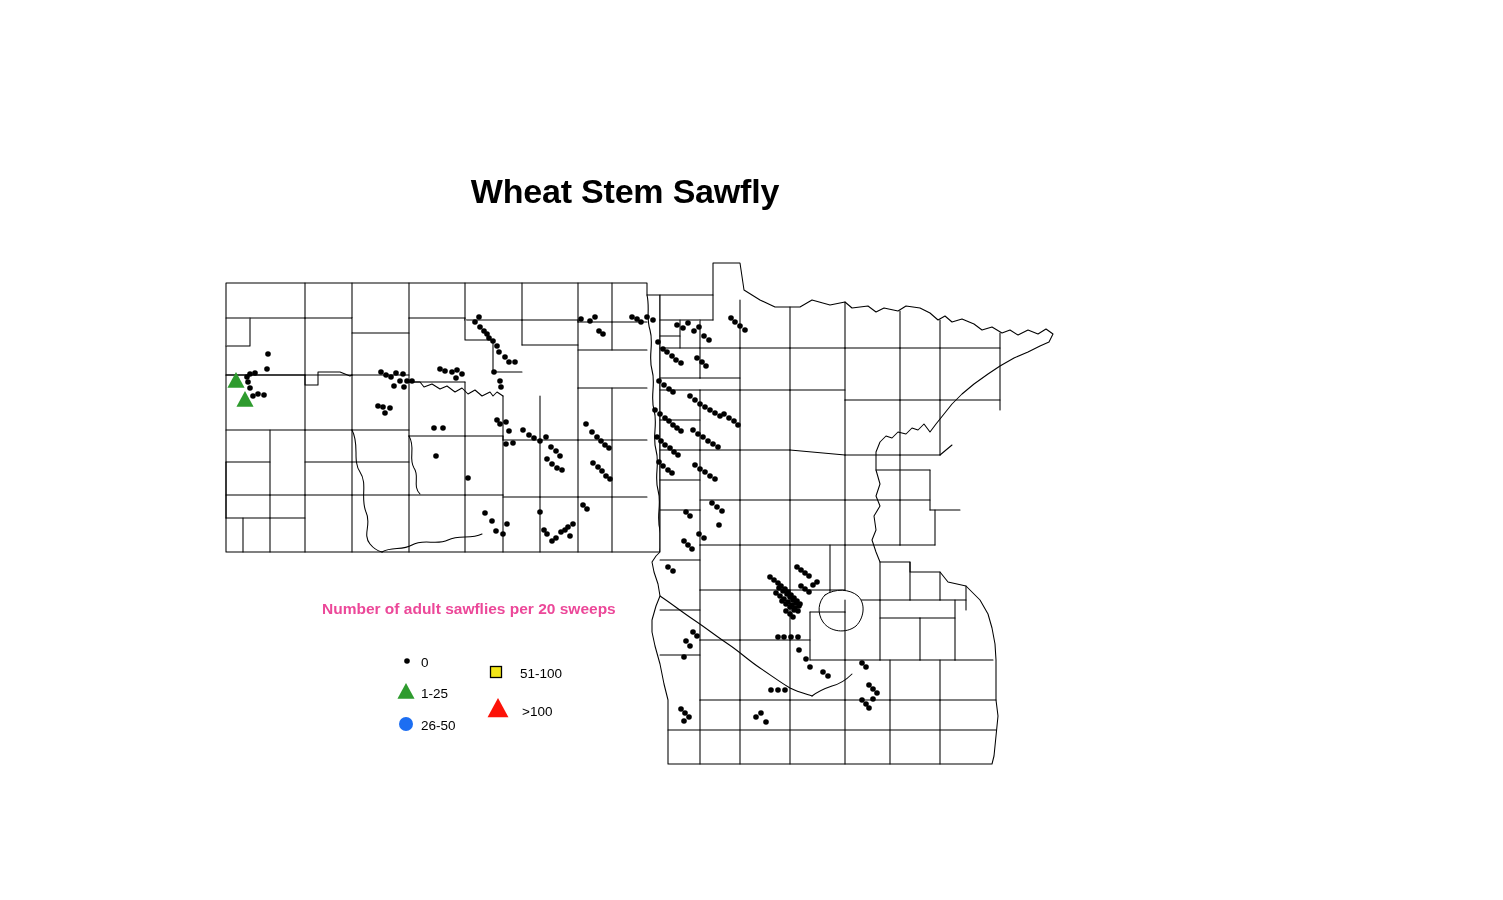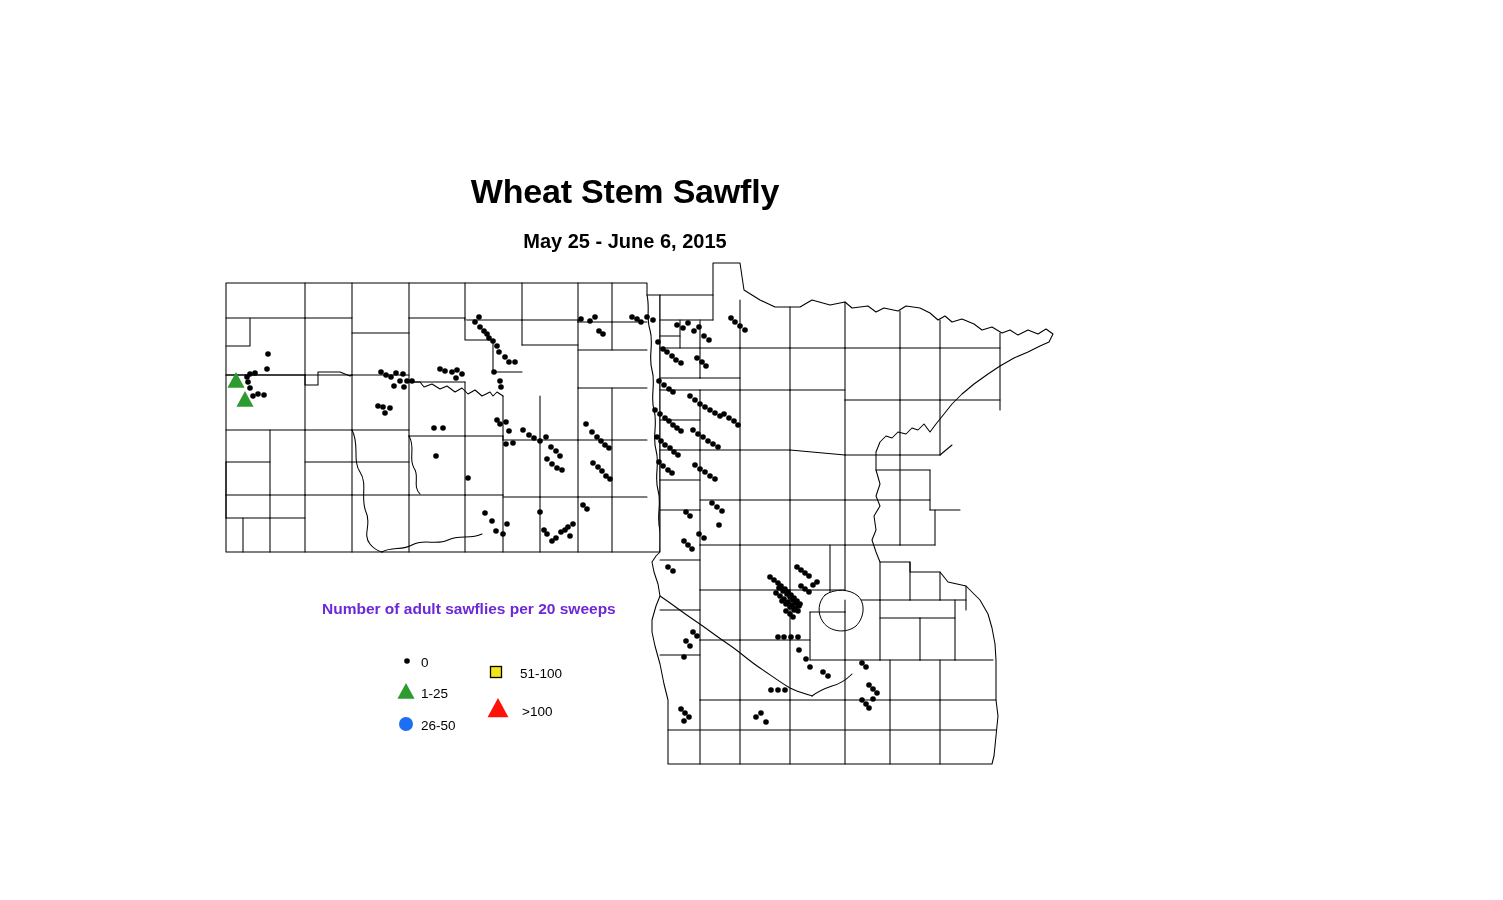--- a/index.html
+++ b/index.html
@@ -41,21 +41,21 @@
     font-weight: bold;
     color: #000000;
   }
   .legend-title {
     position: absolute;
     left: 322px;
     top: 600px;
     font-size: 15.5px;
     font-weight: bold;
     white-space: nowrap;
-    color: #6d28d9;
+    color: #ec4899;
   }
   #map-svg {
     position: absolute;
     left: 0; top: 0;
   }
   #legend-svg {
     position: absolute;
     left: 0; top: 0;
   }
   .legend-label {
@@ -63,21 +63,20 @@
     font-size: 13.5px;
     fill: #000000;
   }
 </style>
 </head>
 <body>
 
 <div id="page">
 
   <div class="title">Wheat Stem Sawfly</div>
-  <div class="subtitle">May 25 - June 6, 2015</div>
 
   <svg id="map-svg" width="1503" height="900">
     <g id="map-geometry" fill="#ffffff" stroke="#000000" stroke-width="1.05" stroke-linejoin="round" stroke-linecap="round">
 
       <path d="M226,283 L647,283 L647,295 L660,295 L660,552 L226,552 Z"></path>
 
       <path d="M305,283 L305,318"></path>
       <path d="M352,283 L352,318"></path>
       <path d="M409,283 L409,318"></path>
       <path d="M465,283 L465,320"></path>

